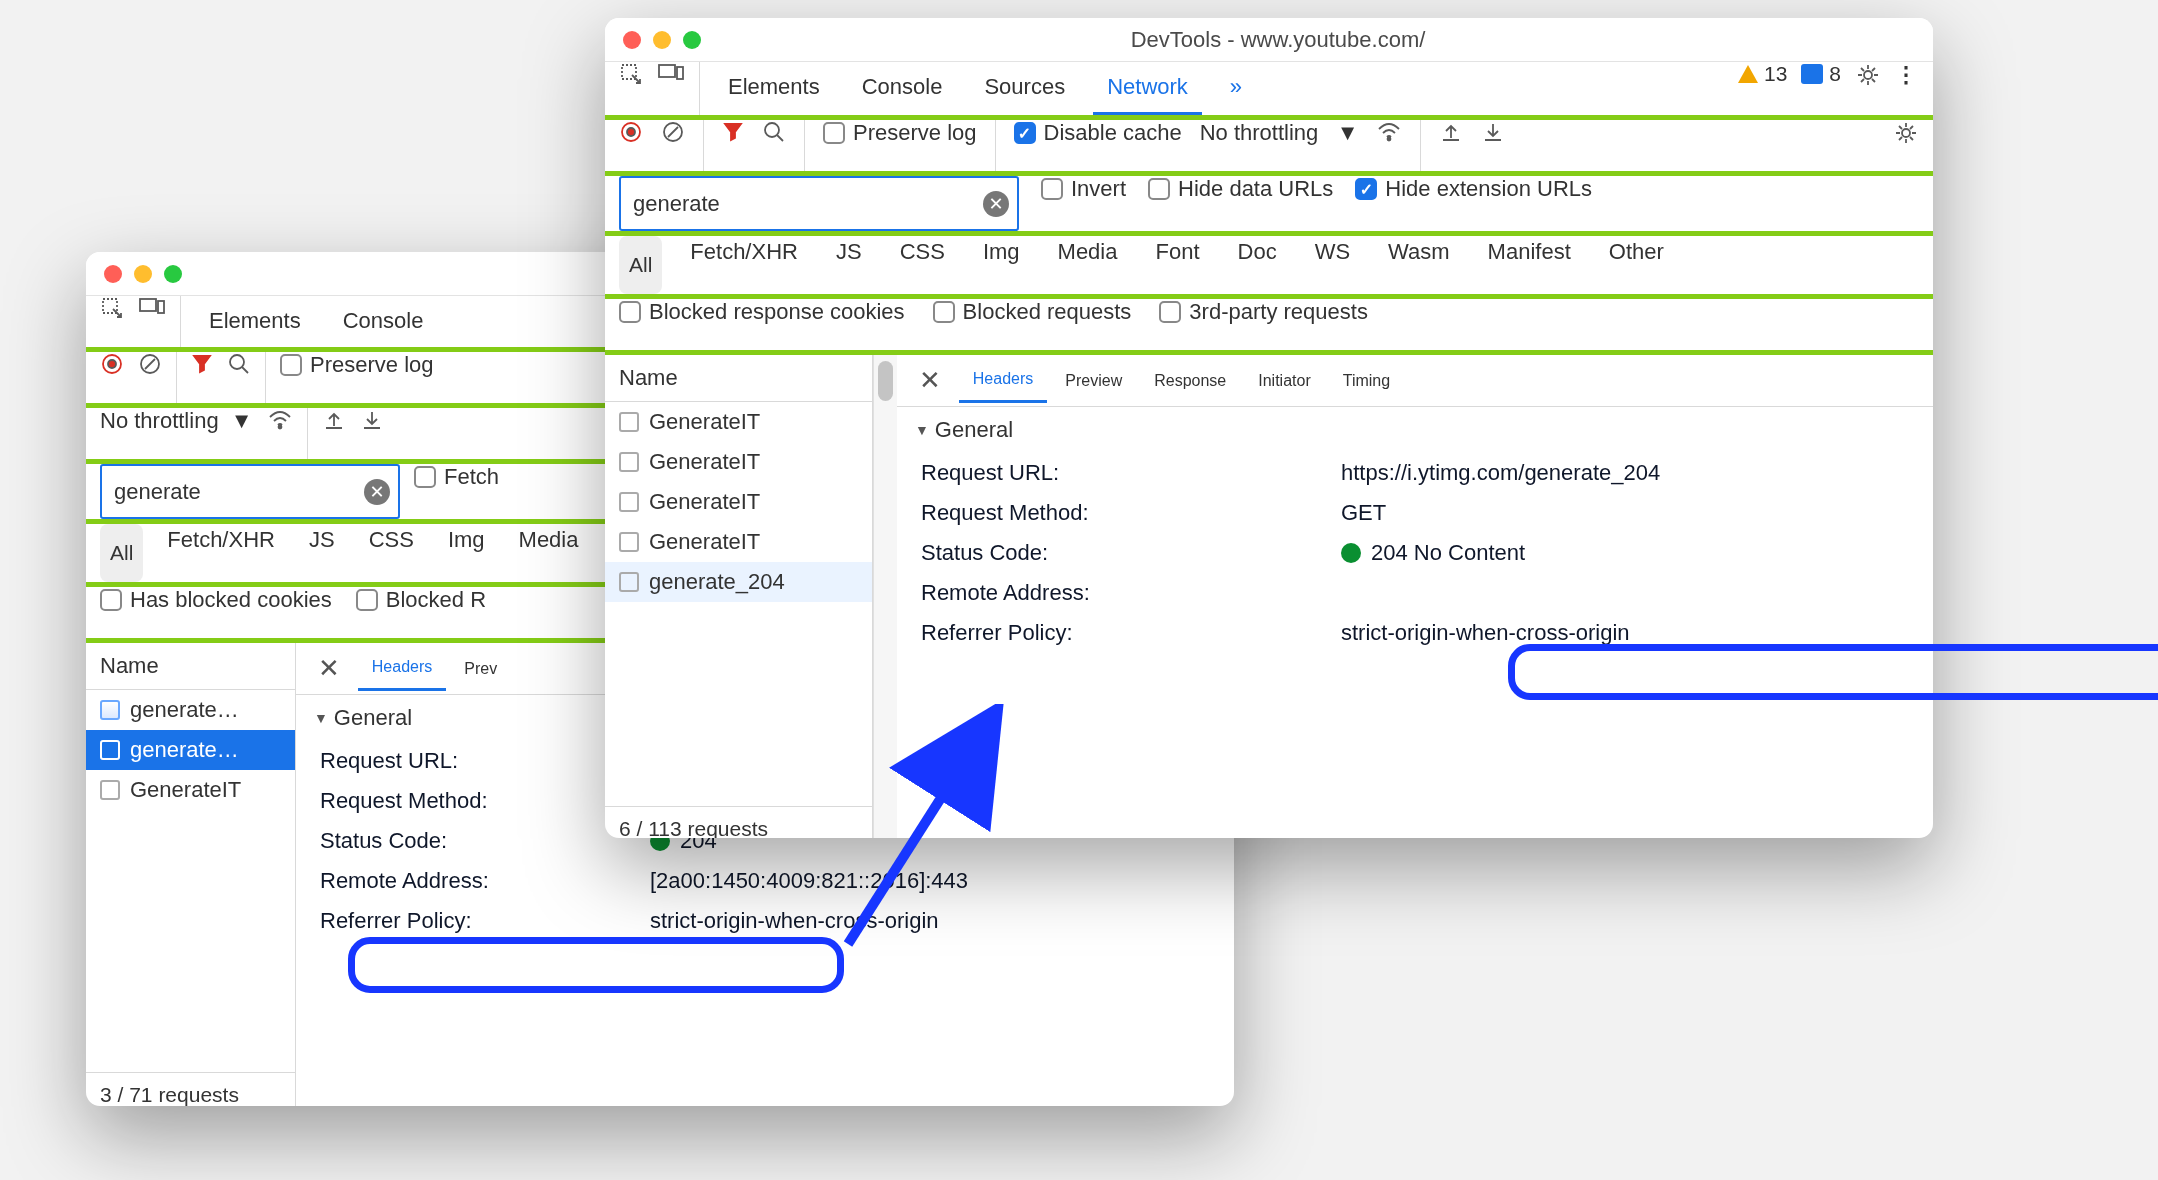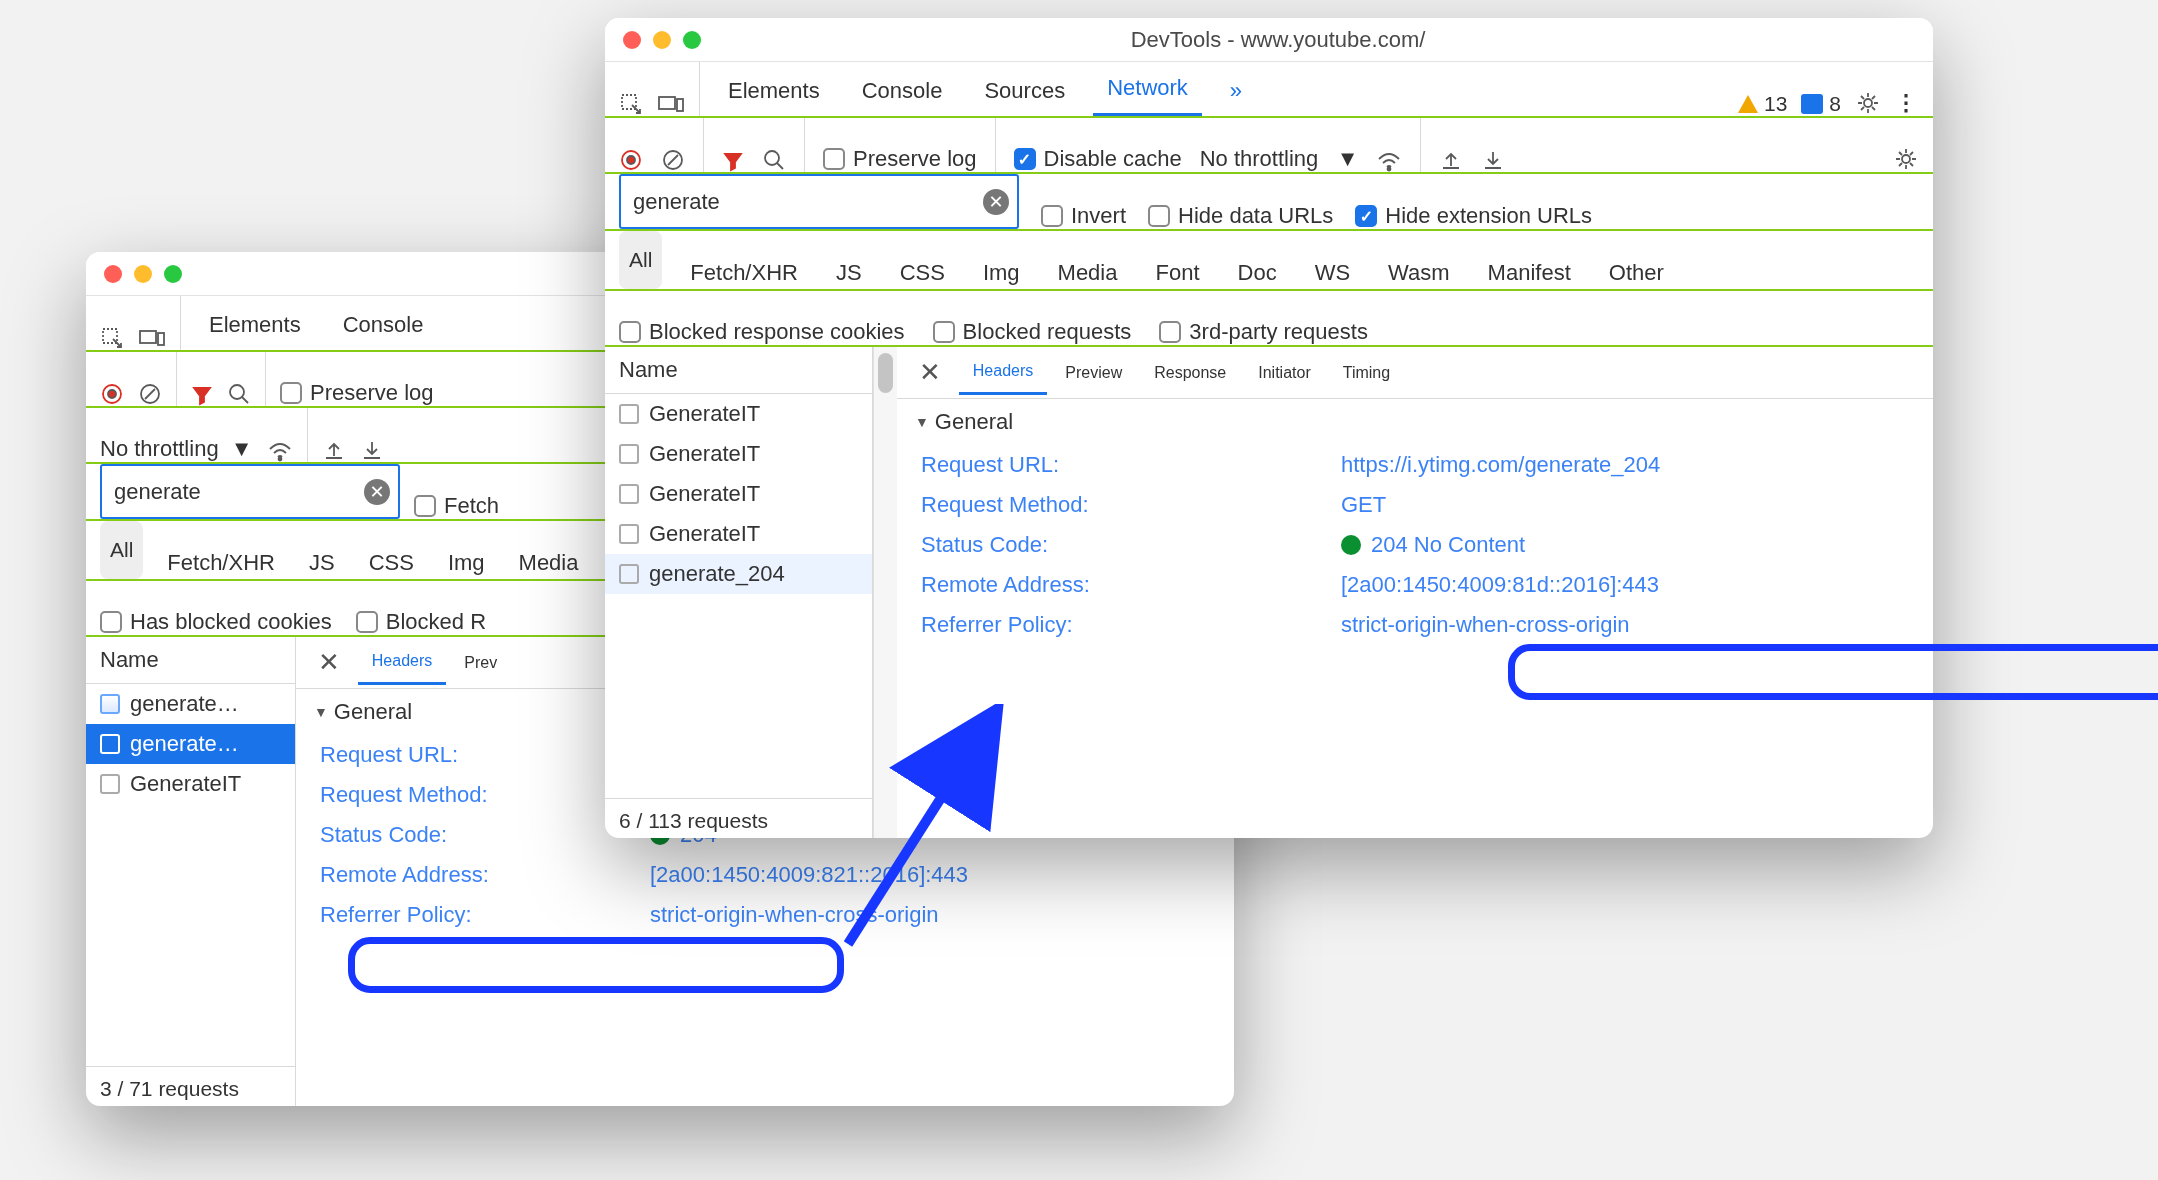--- a/index.html
+++ b/index.html
@@ -35,22 +35,22 @@
     flex: 1;
     text-align: center;
     font-size: 22px;
     font-weight: 400;
     color: #4a4a4a;
     margin-left: -60px;
   }
   
   .toolbar, .row {
     display: flex;
-    align-items: flex-end;
-    border-bottom: 2px solid #84cc16;
+    align-items: flex-start;
+    border-bottom: 5px solid #84cc16;
     padding: 0 14px;
     gap: 14px;
     min-height: 56px;
     font-size: 22px;
     color: #333;
   }
   .row { flex-wrap: nowrap; white-space: nowrap; }
   .sep { width: 1px; align-self: stretch; background: #d9d9d9; }
   
   .tab { padding: 12px 14px; cursor: default; color: #333; }
@@ -102,21 +102,21 @@
   .req-ic { width: 20px; height: 20px; border: 2px solid #aaa; border-radius: 3px; flex-shrink:0; }
   .req-ic.doc { border-color:#6aa8ff; background: linear-gradient(#fff,#dce9ff); }
   .name-foot { border-top: 1px solid #d9d9d9; padding: 10px 14px; font-size: 21px; color: #333; }
   
   .detail { flex: 1; display: flex; flex-direction: column; }
   .dtabs { display:flex; align-items:center; border-bottom: 1px solid #d9d9d9; padding-left: 8px; min-height: 52px; gap: 4px; }
   .close-x { padding: 0 14px; font-size: 26px; color: #555; }
   .section-label { padding: 10px 18px; font-size: 22px; color: #333; }
   .tri::before { content: "▼"; font-size: 14px; margin-right: 6px; color: #555; display:inline-block; transform: translateY(-2px); }
   
-  .kv { display:flex; padding: 7px 24px; font-size: 22px; color:#3b82f6;justify-content:space-between; }
+  .kv { display:flex; padding: 7px 24px; font-size: 22px; color:#0f172a;justify-content:space-between; }
   .kv .k { width: 330px; }
   .kv .v { flex:1; display:flex; align-items:center; gap:10px; }
   .status-dot { width: 20px; height: 20px; border-radius: 50%; background: #0a8f31; display:inline-block; }
   
   
   .annot { position: absolute; border: 7px solid #1736ff; border-radius: 22px; pointer-events:none; }
   .arrow { position:absolute; pointer-events:none; }
   
   .badge { display:inline-flex; align-items:center; gap:6px; font-size:21px; }
   .warn-tri { width:0; height:0; border-left:10px solid transparent; border-right:10px solid transparent; border-bottom:18px solid #f2a600; display:inline-block; }
@@ -517,21 +517,20 @@
         </div>
       <div class="kv">
           <span class="k" style="width:420px">Status Code:</span>
           <span class="v">
             <span class="status-dot"></span>
             <span>204 No Content</span>
           </span>
         </div>
       <div class="kv">
           <span class="k" style="width:420px">Remote Address:</span>
-          <span class="v">[2a00:1450:4009:81d::2016]:443</span>
         </div>
       <div class="kv">
           <span class="k" style="width:420px">Referrer Policy:</span>
           <span class="v">strict-origin-when-cross-origin</span>
         </div>
     </div>
   </div>
 </div>
 
 <div class="annot" style="left:348px; top:937px; width:496px; height:56px;"></div>

